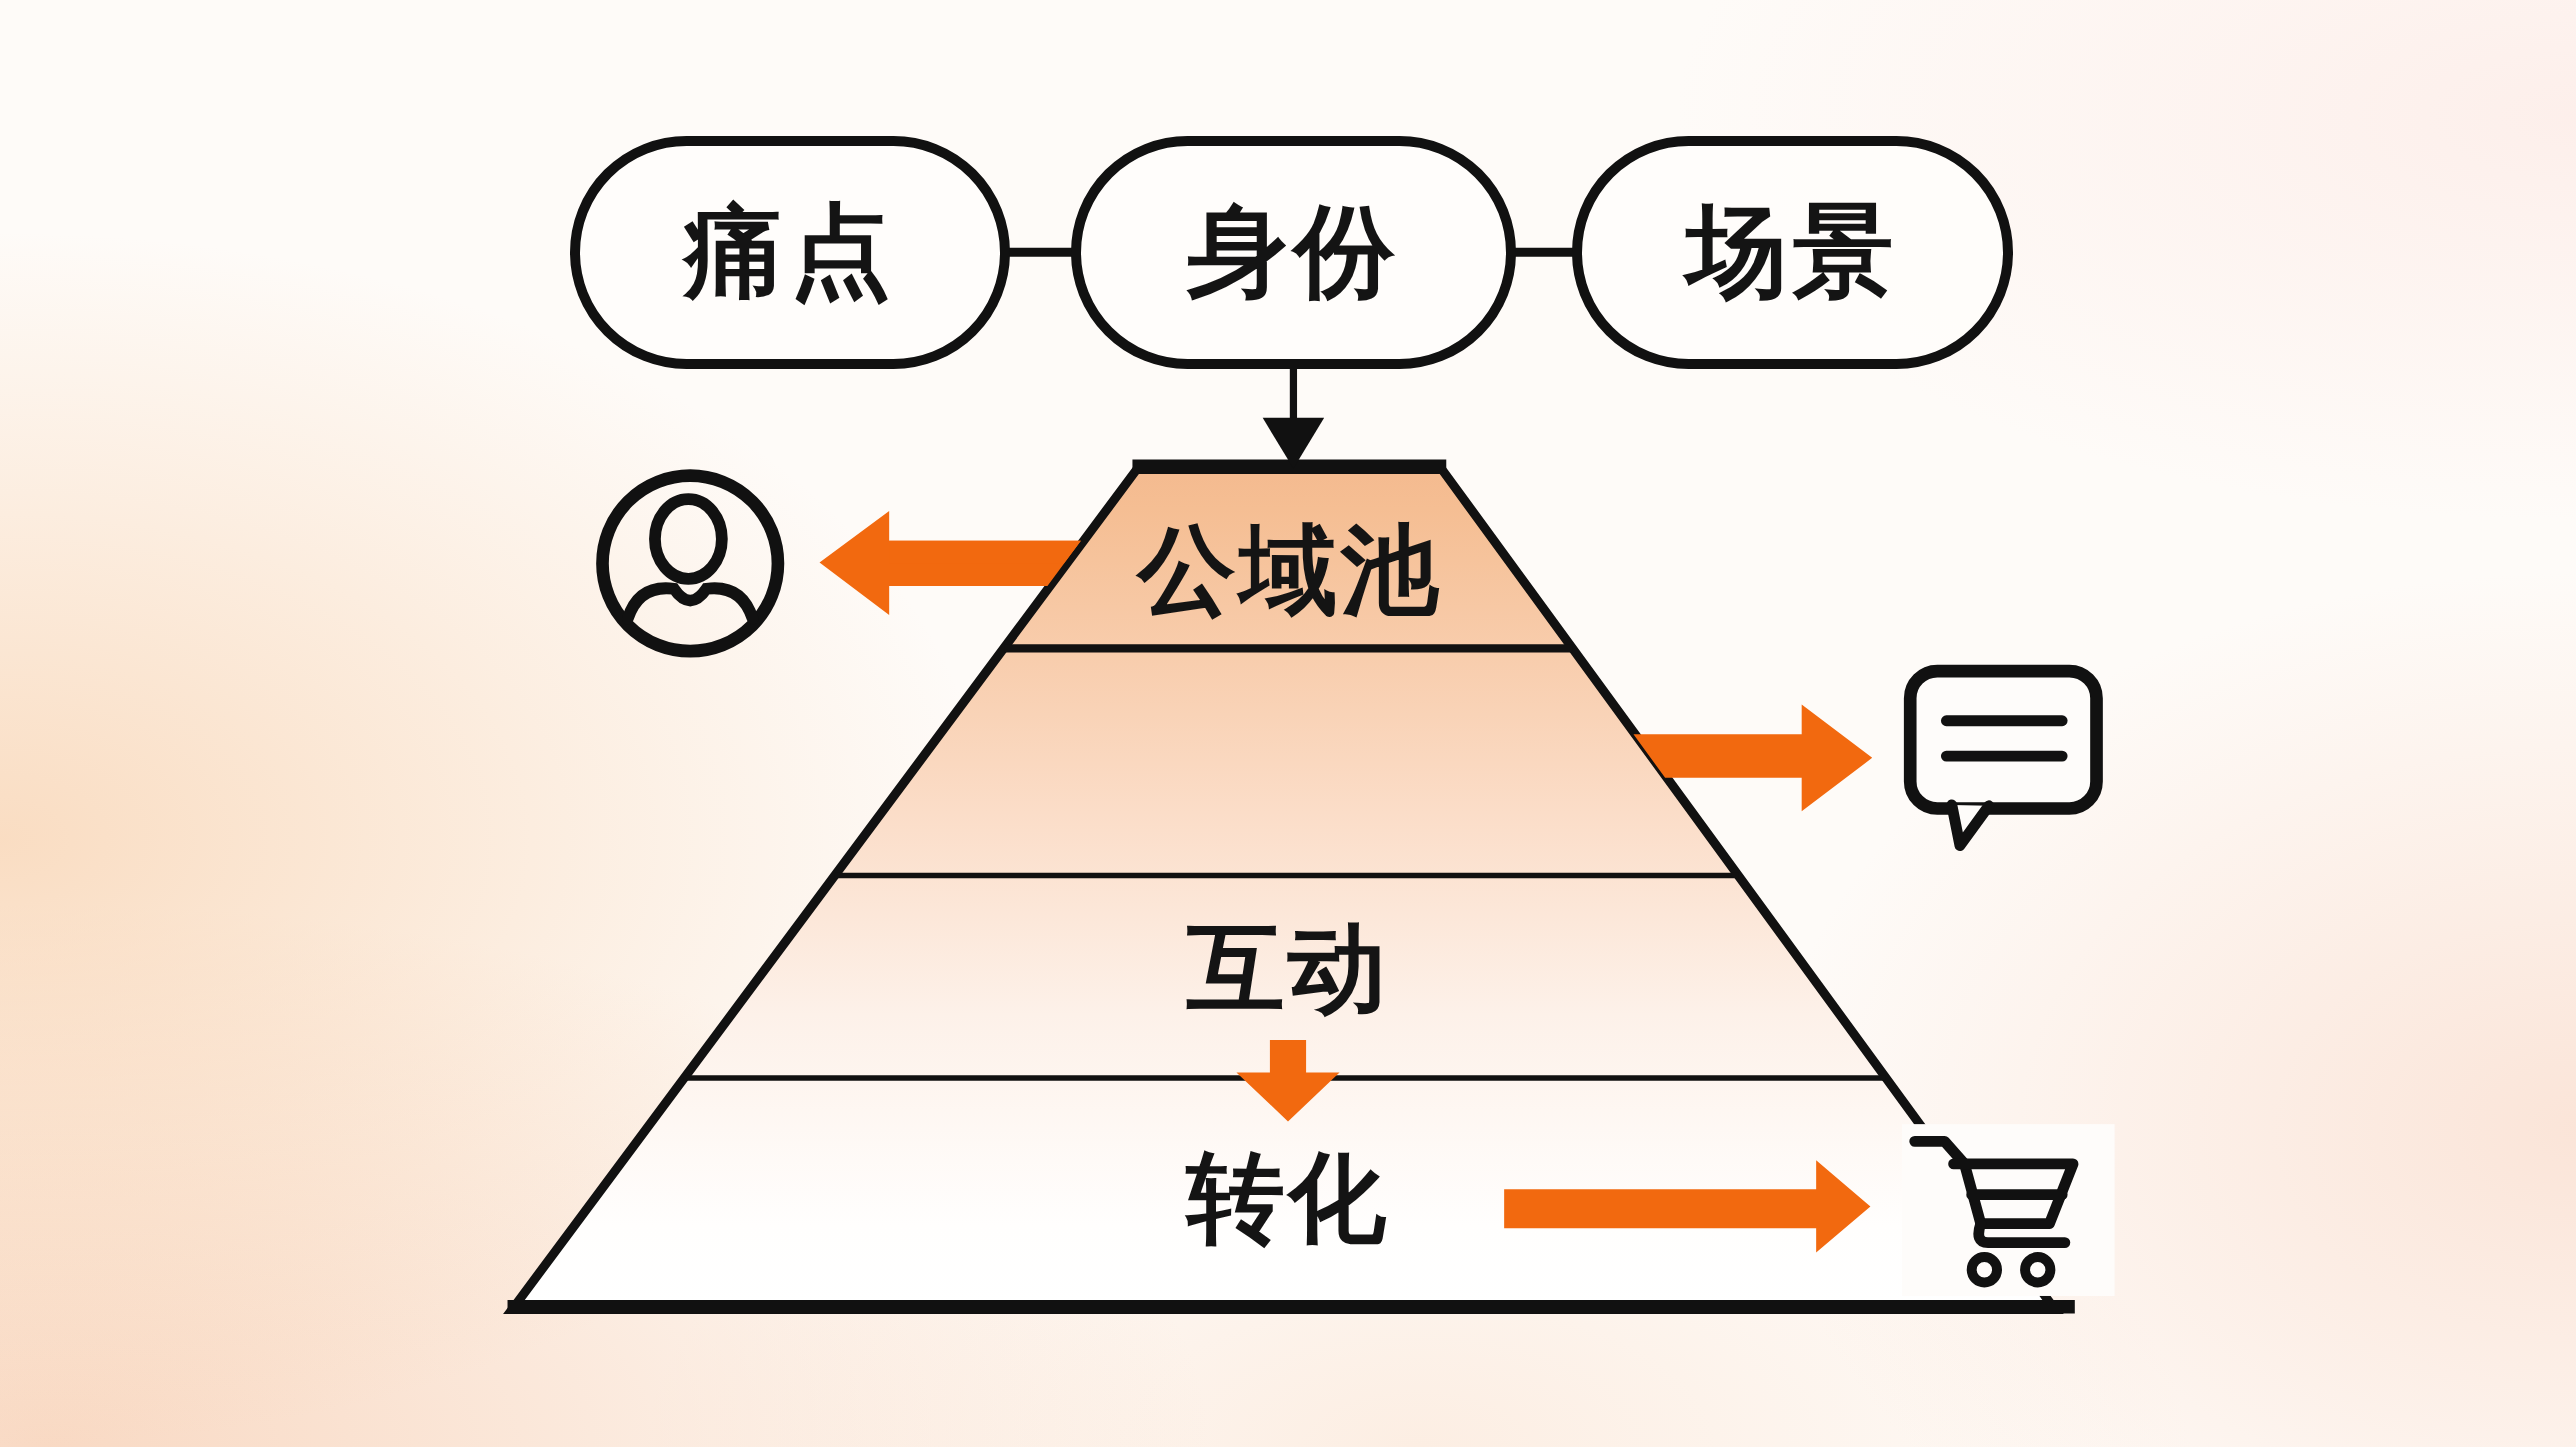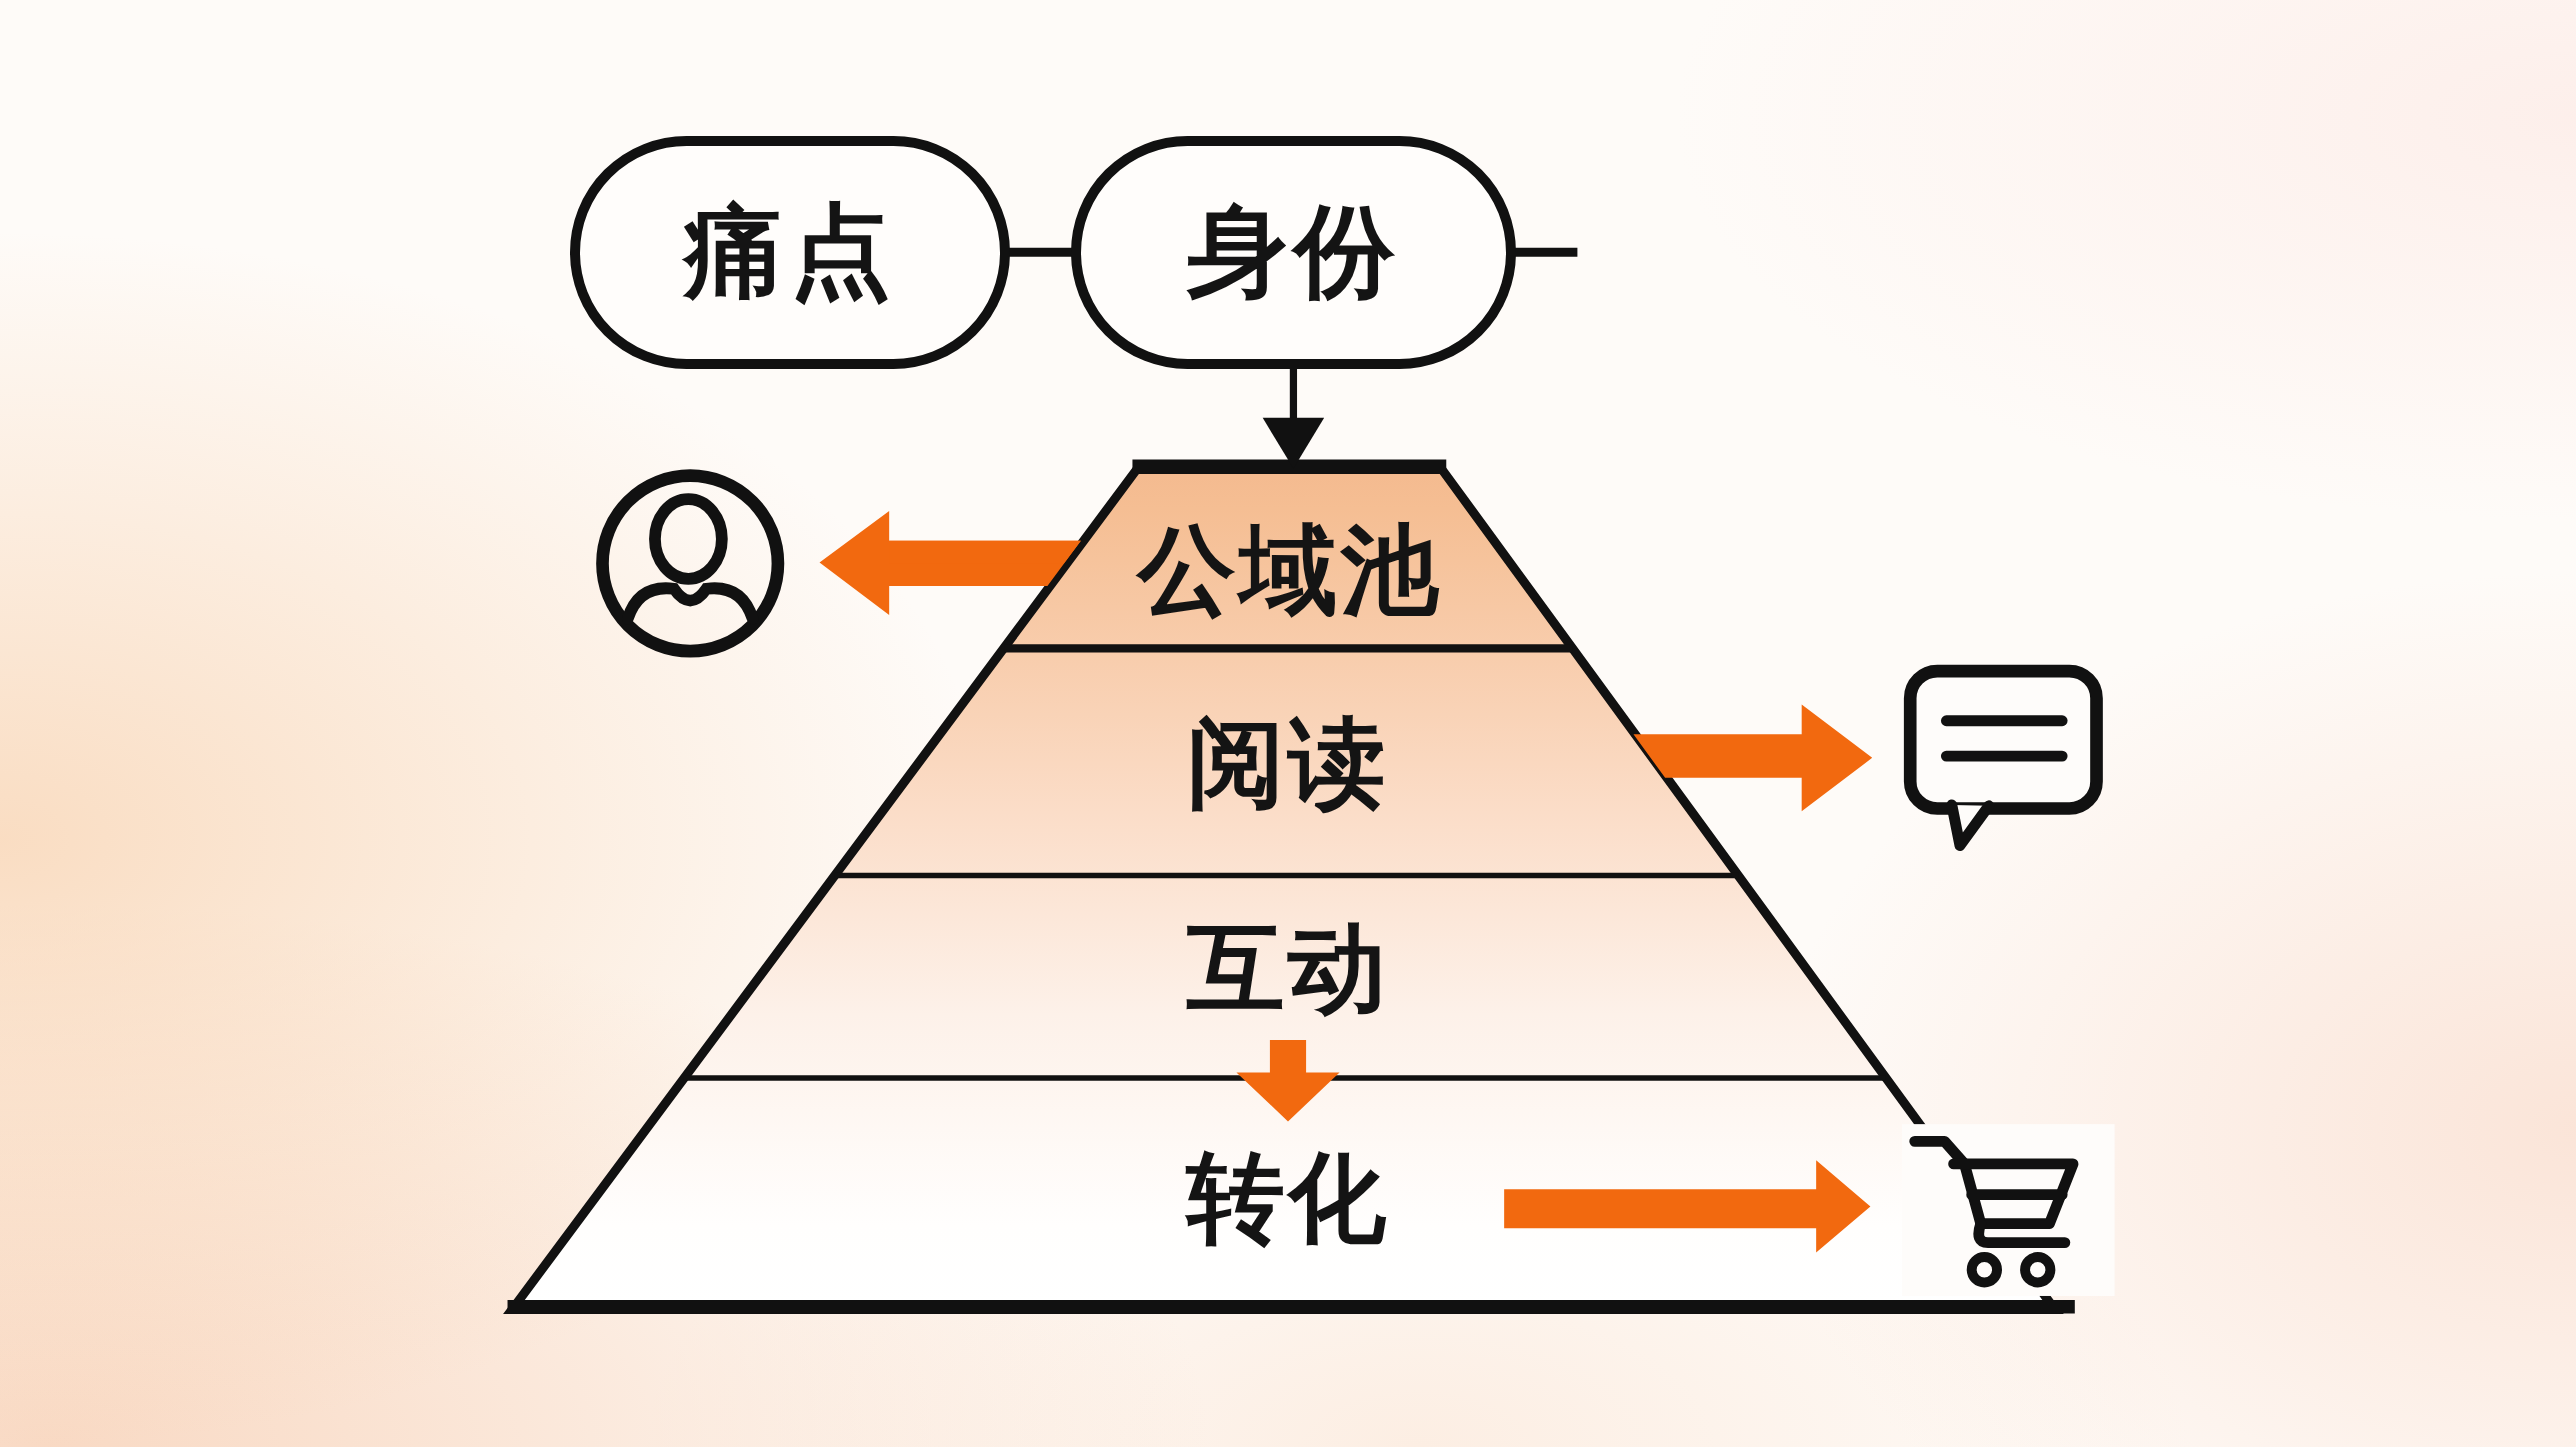--- a/index.html
+++ b/index.html
@@ -103,20 +103,22 @@
       <circle cx="2253" cy="1404" r="14" stroke-width="11"></circle>
     </g>
   </svg>
 
   <div class="pill pill1">
     <span>痛点</span>
   </div>
   <div class="pill pill2">
     <span>身份</span>
   </div>
+  <div class="pill pill3">
+    <span>场景</span>
+  </div>
 
   <div class="layer-label ll1">公域池</div>
-  <div class="layer-label ll2">阅读</div>
   <div class="layer-label ll3">互动</div>
   <div class="layer-label ll4">转化</div>
 
 </div>
 
 
 </body></html>

